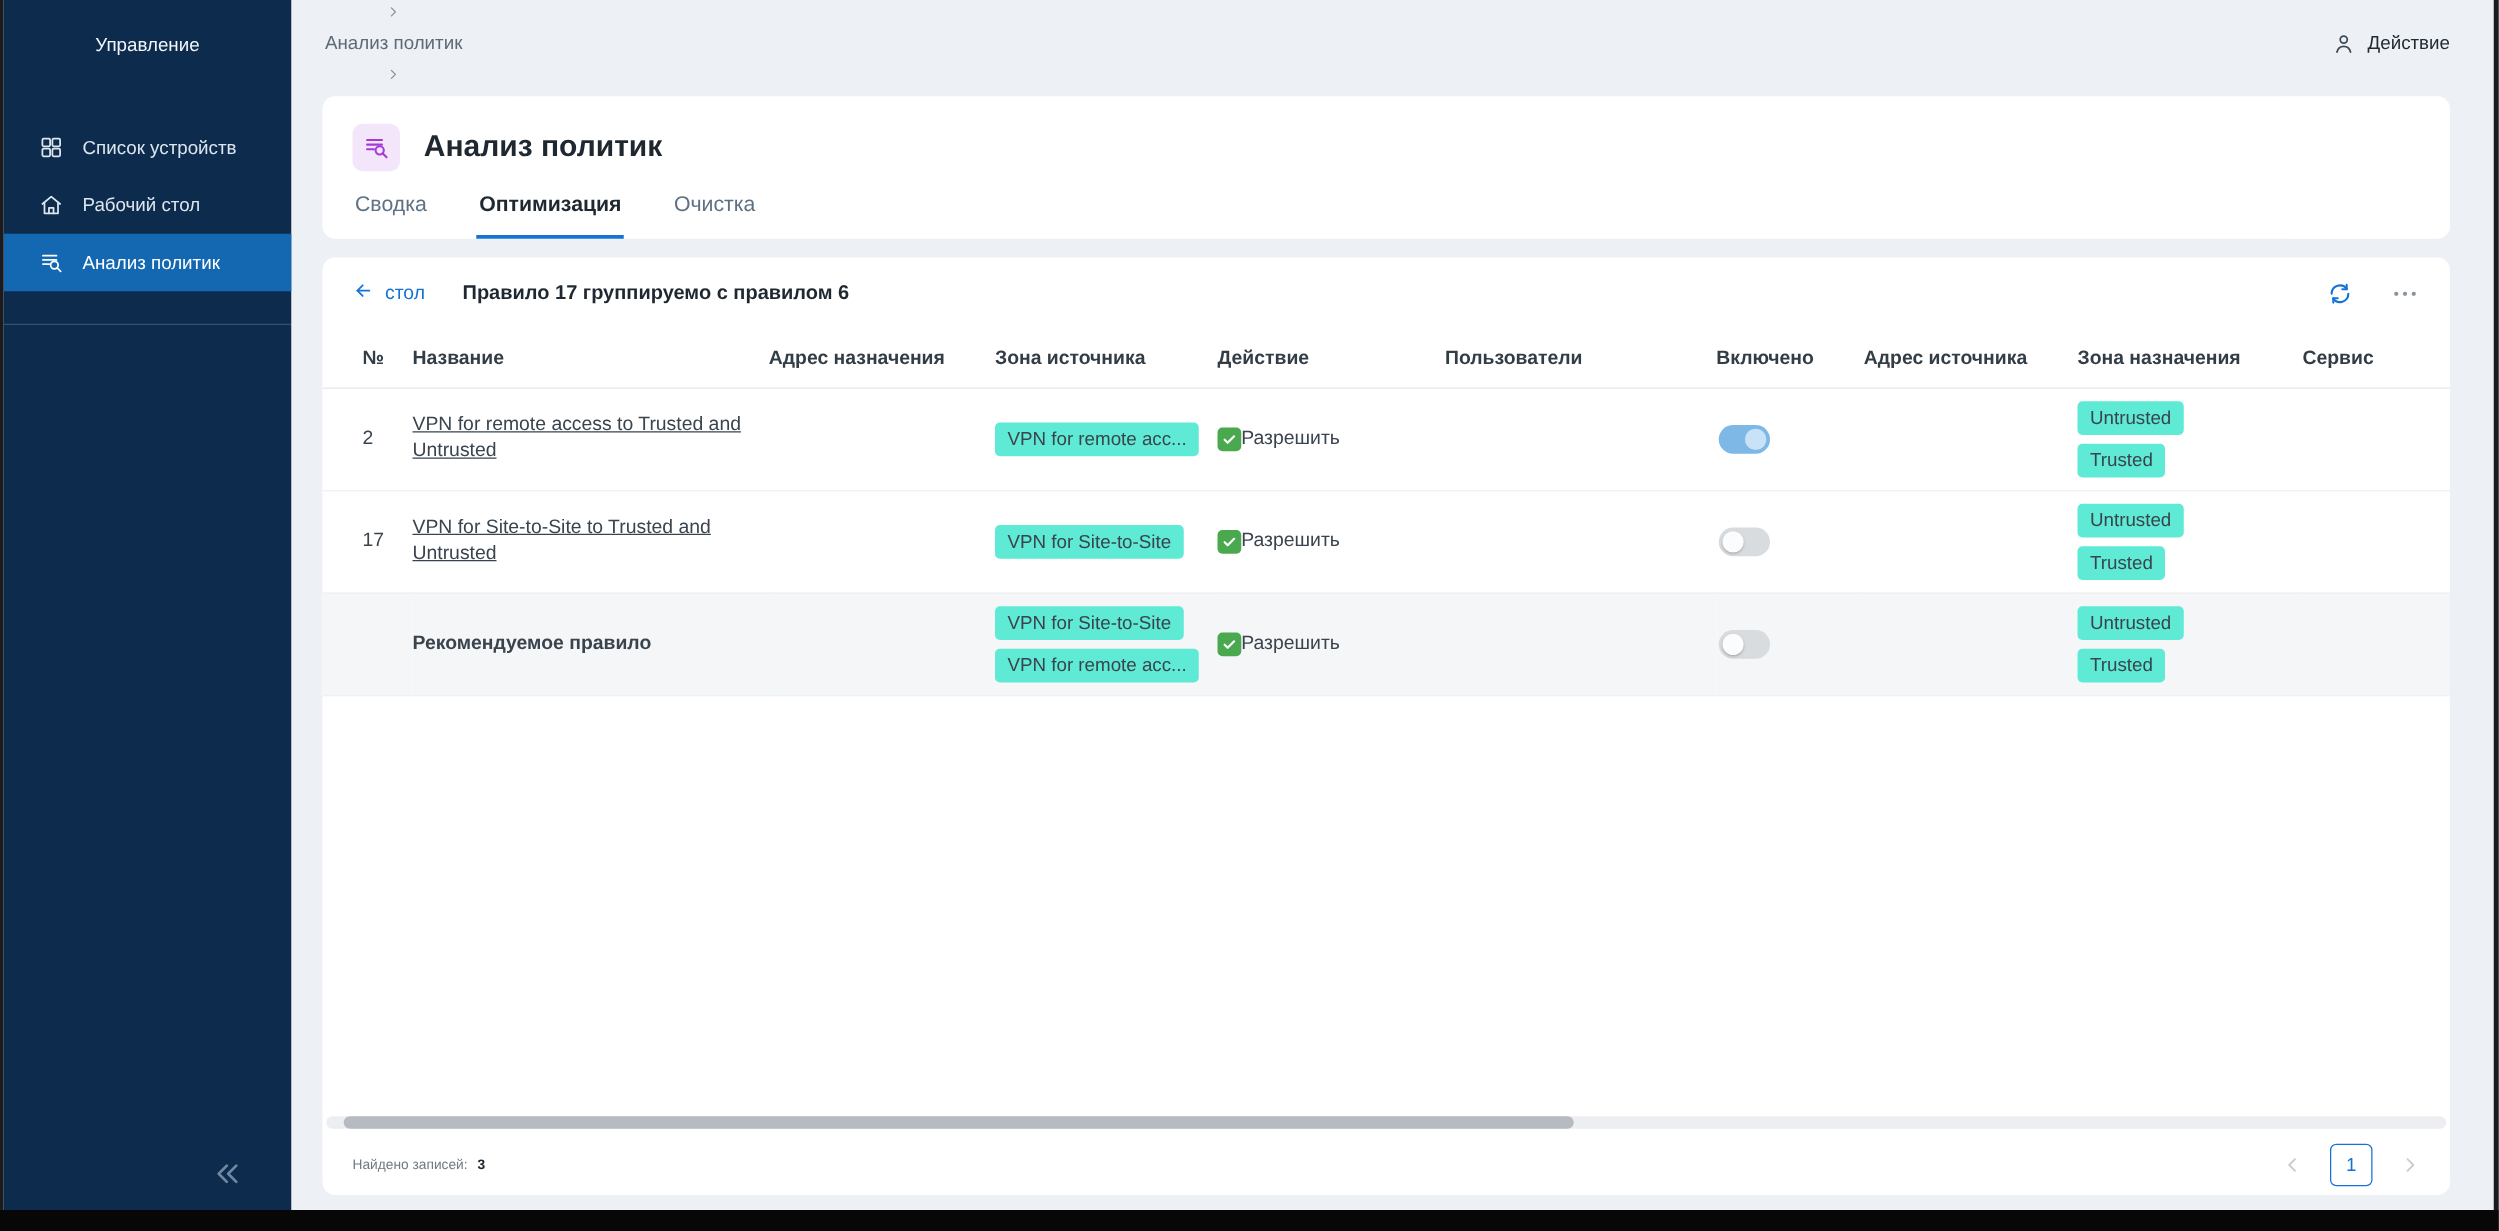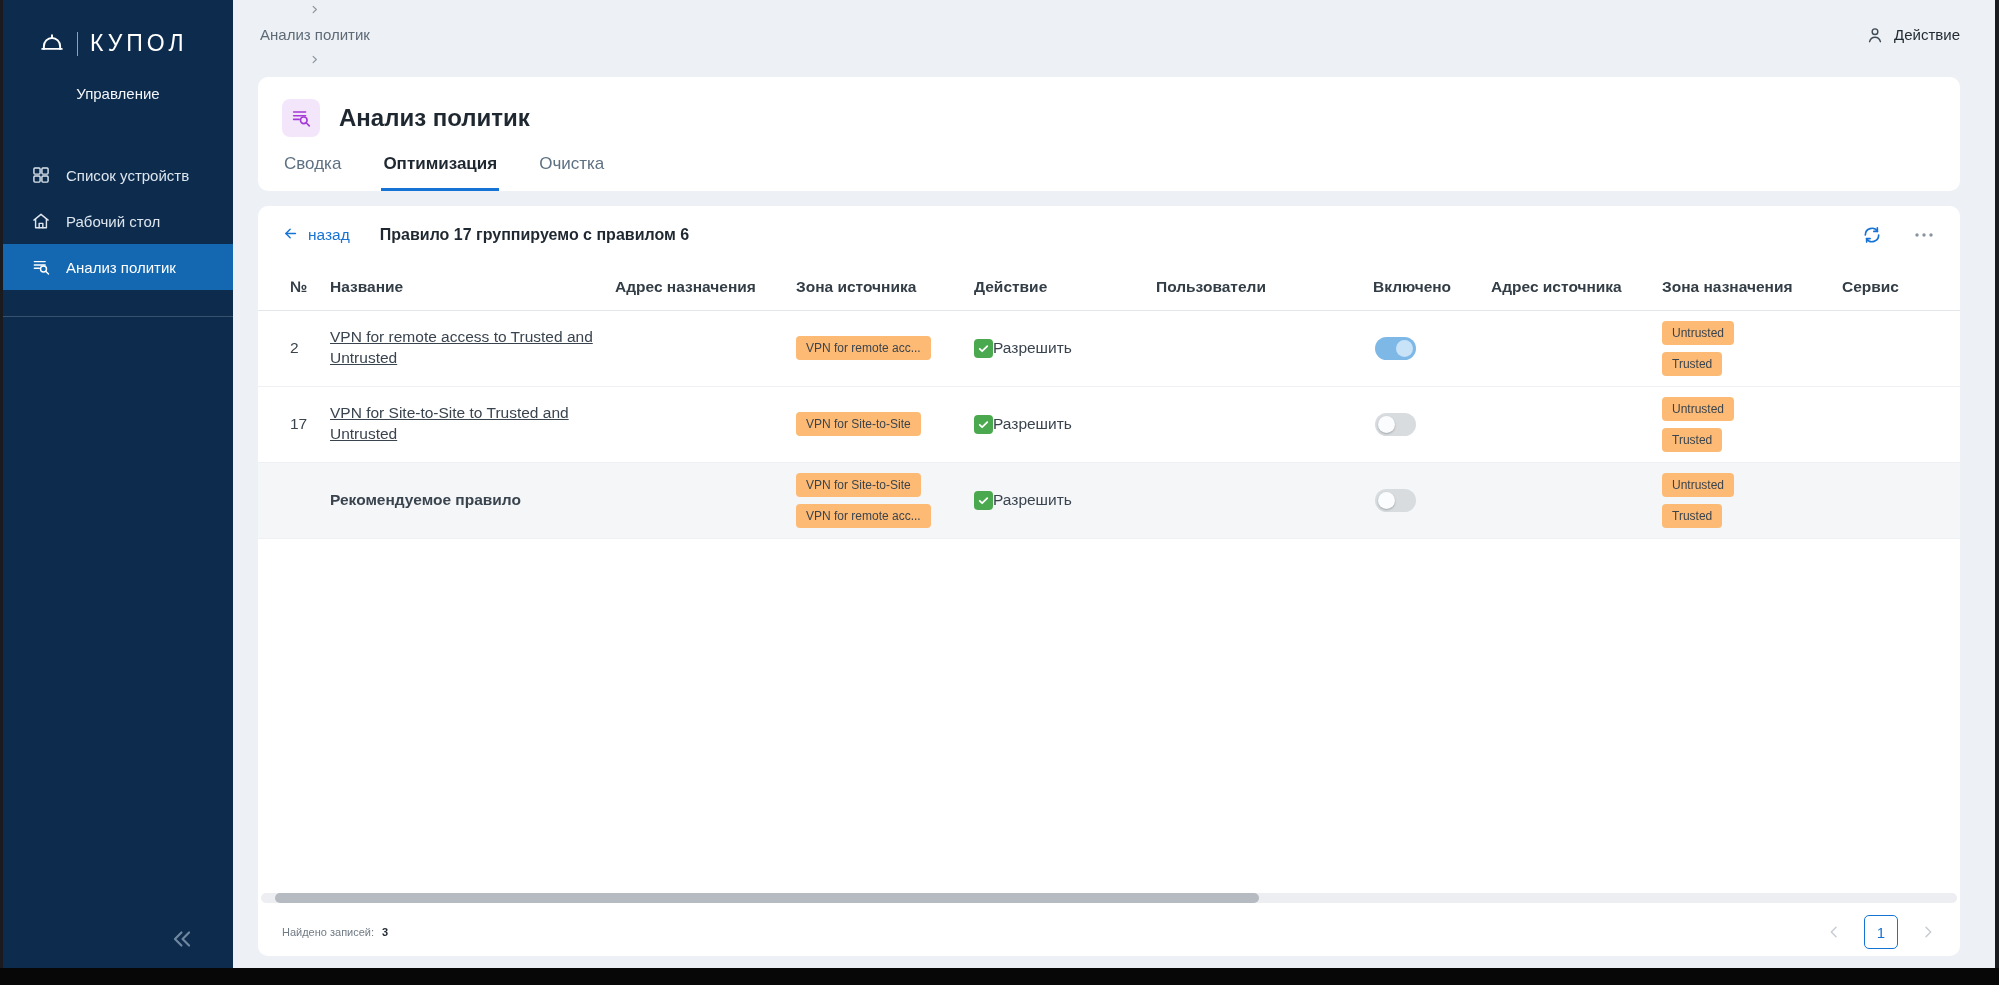--- a/index.html
+++ b/index.html
@@ -71,21 +71,21 @@
   .table-wrap { flex:1; min-height:0; overflow:hidden; }
   table { width:100%; border-collapse:collapse; table-layout:fixed; }
   th { height:46px; text-align:left; font-size:15.5px; font-weight:700; color:#333d46; padding:0 12px 0 0; border-bottom:1px solid #e4e7ea; vertical-align:middle; }
   th:first-child { padding-left:32px; }
   td { height:69px; padding:10px 12px 10px 0; font-size:15.5px; color:#3a444e; border-bottom:1px solid #eef0f3; vertical-align:middle; }
   td:first-child { padding-left:32px; }
   tr.row-highlight td { background:#f4f6f8; }
   .name-link { text-decoration:underline; cursor:pointer; line-height:1.35; display:inline-block; max-width:265px; }
   .name-bold { font-weight:700; line-height:1.35; display:inline-block; max-width:265px; }
   .tag-col { display:flex; flex-direction:column; align-items:flex-start; gap:7px; }
-  .tag { display:inline-block; background:#fdba74; border-radius:4px; padding:5px 10px; font-size:12px; color:#3a444e; white-space:nowrap;text-align:right; }
+  .tag { display:inline-block; background:#5eead4; border-radius:4px; padding:5px 10px; font-size:15px; color:#3a444e; white-space:nowrap;text-align:right; }
   .action-cell { display:flex; align-items:center; gap:0; }
   .check-box { width:19px; height:19px; border-radius:4px; background:#4aa94e; display:flex; align-items:center; justify-content:center; flex-shrink:0; }
   .check-box svg { width:13px; height:13px; }
   .toggle { width:41px; height:23px; border-radius:12px; position:relative; cursor:pointer; margin-left:2px; }
   .toggle.on { background:#7eb8e7; }
   .toggle.off { background:#d8dcdf; }
   .toggle .knob { position:absolute; top:3px; width:17px; height:17px; border-radius:50%; }
   .toggle.on .knob { right:3px; background:#c8e2f8; }
   .toggle.off .knob { left:3px; background:#fbfcfd; box-shadow:0 1px 2px rgba(0,0,0,.25); }
 
@@ -99,31 +99,20 @@
   .pg-chevron { color:#c6ccd2; cursor:pointer; display:flex; }
   .pg-chevron svg { width:16px; height:16px; }
   .page-box { min-width:34px; height:34px; padding:0 6px; border:1px solid #1673d6; border-radius:5px; color:#1673d6; font-size:15px; display:flex; align-items:center; justify-content:center; cursor:pointer; }
 </style>
 </head>
 <body>
 
 <div class="app">
 
   <aside class="sidebar">
-    <div class="logo-row">
-      <span>
-        <svg viewBox="0 0 24 24" fill="none" stroke="#fff" stroke-width="1.8" stroke-linecap="round">
-          <path d="M4.5 16.5v-2.5a7.5 7.5 0 0 1 15 0v2.5"></path>
-            <path d="M3 16.5h18"></path>
-            <path d="M12 6.5V4"></path>
-        </svg>
-      </span>
-      <span class="logo-divider"></span>
-      <span class="logo-text">КУПОЛ</span>
-    </div>
     <div class="app-subtitle">Управление</div>
     <nav class="menu">
         <div class="menu-item">
           <span class="mi-icon">
             <svg viewBox="0 0 24 24" fill="none" stroke="currentColor" stroke-width="1.7">
               <rect x="3.5" y="3.5" width="7.4" height="7.4" rx="1.2"></rect>
               <rect x="13.1" y="3.5" width="7.4" height="7.4" rx="1.2"></rect>
               <rect x="3.5" y="13.1" width="7.4" height="7.4" rx="1.2"></rect>
               <rect x="13.1" y="13.1" width="7.4" height="7.4" rx="1.2"></rect>
             </svg>
@@ -212,21 +201,21 @@
       <section class="card table-card">
 
         <div class="table-toolbar">
           <div class="back-link">
             <span>
               <svg viewBox="0 0 24 24" fill="none" stroke="currentColor" stroke-width="2" stroke-linecap="round" stroke-linejoin="round">
                 <path d="M19 12H5.5"></path>
                   <path d="M11.5 6 5.5 12l6 6"></path>
               </svg>
             </span>
-            <span>назад</span>
+            <span>стол</span>
           </div>
           <div class="toolbar-title">Правило 17 группируемо с правилом 6</div>
           <div class="toolbar-actions">
             <span class="icon-btn refresh-btn">
               <svg viewBox="0 0 24 24" fill="none" stroke="currentColor" stroke-width="2" stroke-linecap="round" stroke-linejoin="round">
                 <path d="M20 12a8 8 0 0 1-14.6 4.5"></path>
                   <path d="M4 12a8 8 0 0 1 14.6-4.5"></path>
                 <path d="M18.4 3.5v4.2h-4.2"></path>
                   <path d="M5.6 20.5v-4.2h4.2"></path>
               </svg>

